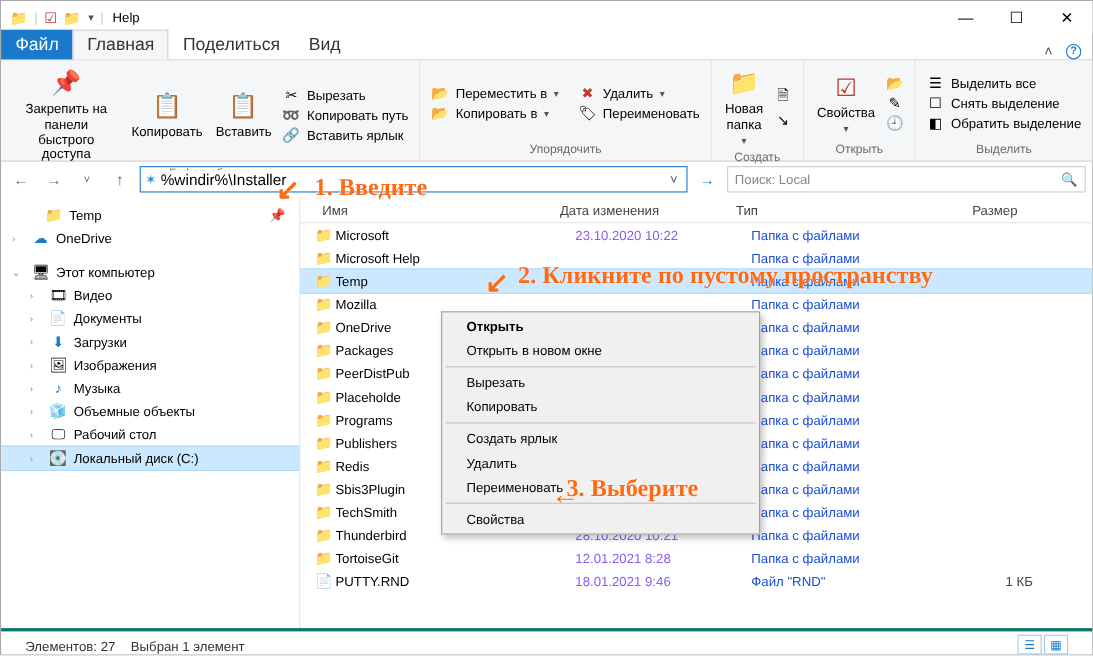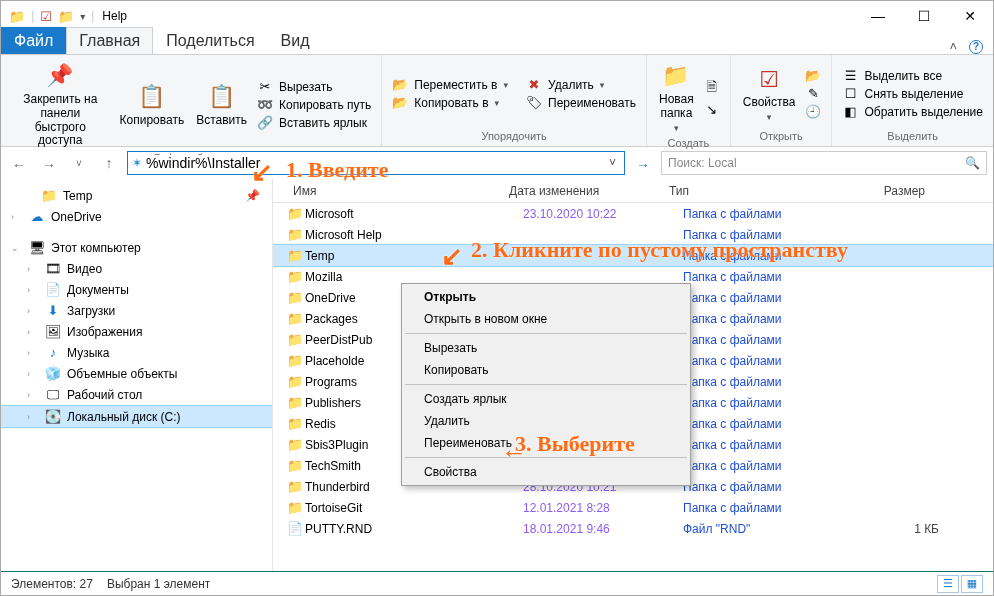--- a/index.html
+++ b/index.html
@@ -56,21 +56,21 @@
 .row { height: 21px; display: flex; align-items: center; padding-left: 14px; }
 .row .ficn { width: 18px; font-size: 13px; color: #f0c36b; }
 .row .fname { width: 212px; white-space: nowrap; overflow: hidden; }
 .row .fdate { width: 160px; color: #8b5cf6; padding-left: 6px; }
 .row .ftype { width: 188px; color: #1d4ed8; padding-left: 6px; }
 .row .fsize { width: 80px; text-align: right; color: #444; padding-right: 6px; }
 .row.sel { background: #cce8ff; outline: 1px solid #99d1ff; }
 .ctxmenu { position: absolute; left: 400px; top: 282px; width: 290px; background: #f0f0f0; border: 1px solid #a0a0a0; box-shadow: 3px 3px 6px rgba(0,0,0,0.25); padding: 2px; z-index: 50; }
 .ctxitem { padding: 4px 20px; font-size: 12px; }
 .ctxsep { height: 1px; background: #c0c0c0; margin: 3px 1px; }
-.statusbar { height: 24px; border-top: 1px solid #0f766e; display: flex; align-items: center; padding: 0 10px; gap: 14px; color: #333; }
+.statusbar { height: 24px; border-top: 3px solid #0f766e; display: flex; align-items: flex-end; padding: 0 22px; gap: 14px; color: #333; }
 .statusbar .viewbtns { margin-left: auto; display: flex; gap: 2px; }
 .statusbar .vb { width: 22px; height: 18px; border: 1px solid #a6c8e6; display: flex; align-items: center; justify-content: center; font-size: 11px; color: #1979ca; }
 .annot { position: absolute; color: #ff6a13; font-family: 'Comic Sans MS', cursive; font-size: 22px; font-weight: bold; pointer-events: none; z-index: 100; white-space: nowrap; text-shadow: 0 0 2px #fff; }
 .annot.arrow { font-size: 26px; }
 .folder-icon::before { content: '📁'; }
 .file-icon::before { content: '📄'; }
 </style>
 </head>
 <body>
 

